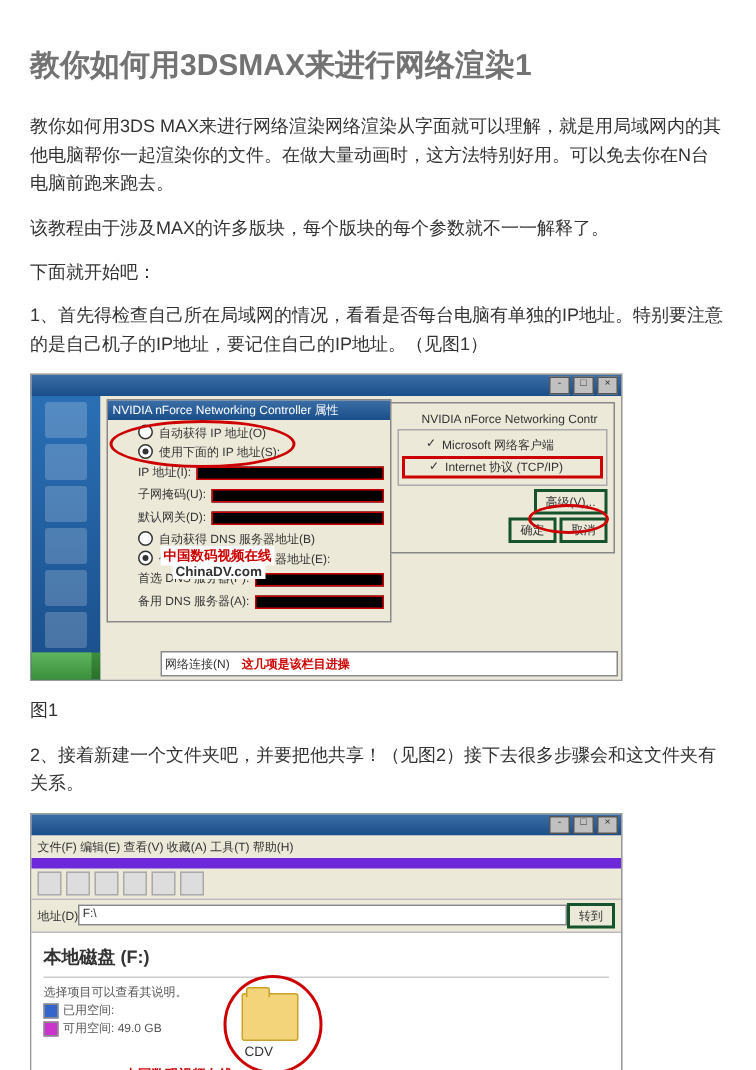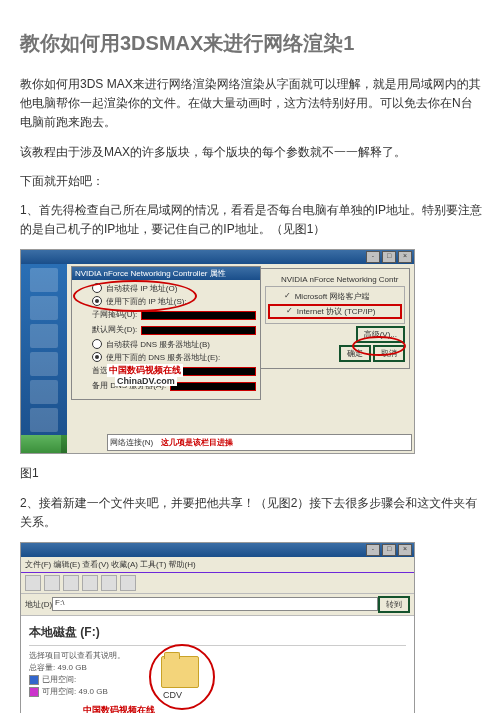--- a/index.html
+++ b/index.html
@@ -87,21 +87,21 @@
   }
   .watermark {
     position:absolute; color:#c00; font-size:9px; font-weight:bold;
     background:#fff; padding:0 2px;
   }
 
   
   .s2-head {
     background:#ece9d8; font-size:8px;
   }
-  .menurow { padding:2px 4px; border-bottom:1px solid #6d28d9;}
+  .menurow { padding:2px 4px; border-bottom:7px solid #6d28d9;}
   .toolbar { display:flex; gap:3px; padding:2px 4px; border-bottom:1px solid #bbb;}
   .tbtn { width:14px; height:14px; background:#ddd; border:1px solid #aaa;}
   .addr { display:flex; align-items:center; gap:0; padding:2px 4px; border-bottom:1px solid #bbb;}
   .s2-body {
     background:#fff; height:130px; padding:8px; position:relative; font-size:10px;
   }
   .drive-title { font-weight:bold; font-size:12px; margin-bottom:4px;}
   .hr { height:1px; background:#ccc; margin:4px 0;}
   .folder {
     width:36px; height:30px; background:#f3d47a; border:1px solid #c9a227;
@@ -151,20 +151,24 @@
     <div class="s1-right">
       <div class="dlg" style="position:absolute; left:4px; top:2px; width:180px;">
         <div class="dlg-title">NVIDIA nForce Networking Controller 属性</div>
         <div class="row">
             <span class="radio"></span>
             <span>自动获得 IP 地址(O)</span>
           </div>
         <div class="row">
             <span class="radio on"></span>
             <span>使用下面的 IP 地址(S):</span>
+          </div>
+        <div class="row">
+            <span>IP 地址(I):</span>
+            <div class="redbar" style="flex:1"></div>
           </div>
         <div class="row">
             <span>子网掩码(U):</span>
             <div class="redbar" style="flex:1"></div>
           </div>
         <div class="row">
             <span>默认网关(D):</span>
             <div class="redbar" style="flex:1"></div>
           </div>
         <div class="row">
@@ -237,21 +241,20 @@
     <div class="addr">
       <span>地址(D)</span>
       <div class="input">F:\</div>
       <span class="btn">转到</span>
     </div>
   </div>
   <div class="s2-body">
     <div class="drive-title">本地磁盘 (F:)</div>
     <div class="hr"></div>
     <div class="det">选择项目可以查看其说明。</div>
-    <div class="det">总容量: 49.0 GB</div>
     <div class="det"><span class="square" style="background:#36c;"></span><span>已用空间: </span></div>
     <div class="det"><span class="square" style="background:#c3c;"></span><span>可用空间: 49.0 GB</span></div>
 
     <div class="folder"></div>
     <div class="folder-circle"></div>
     <div class="folder-label">CDV</div>
 
     <div class="watermark" style="left:60px; top:88px;">中国数码视频在线</div>
 
   </div>

